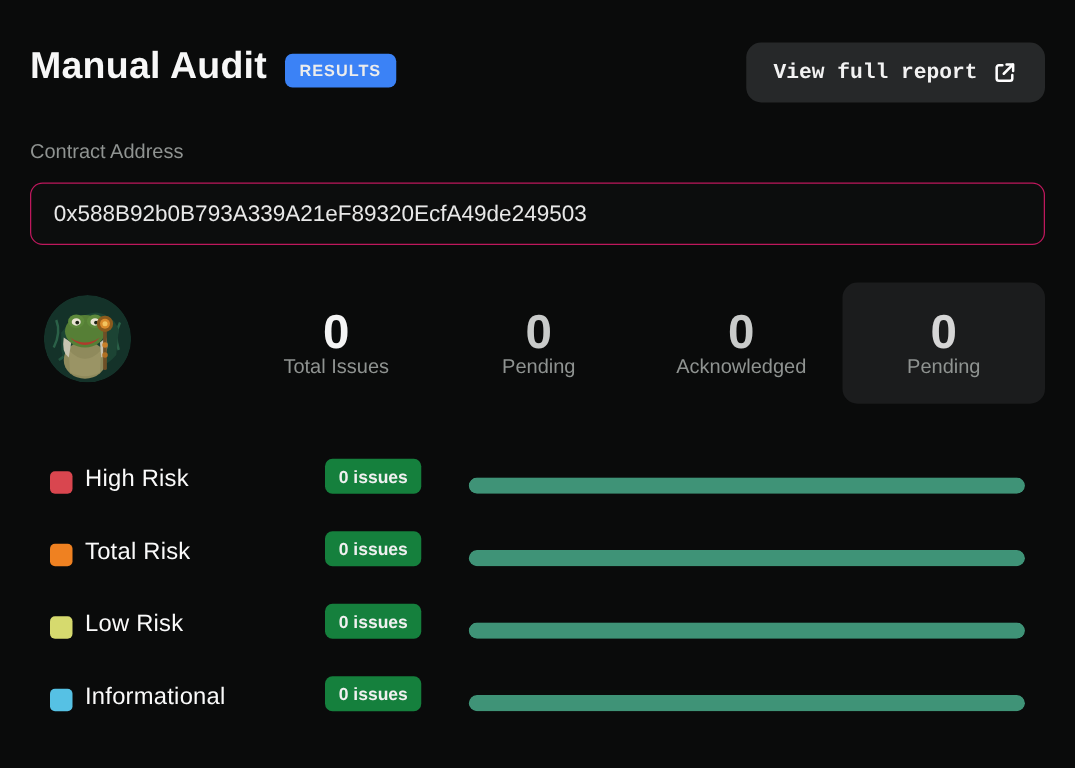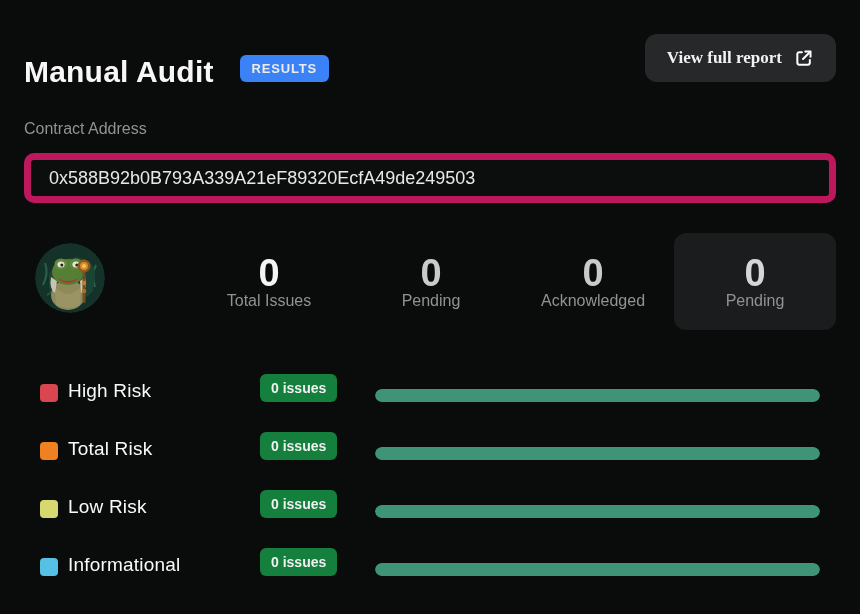--- a/index.html
+++ b/index.html
@@ -9,39 +9,39 @@
     font-family: "Liberation Sans", "DejaVu Sans", sans-serif;
     color: #f2f2f2;
   }
   .page { width: 860px; height: 614px; padding: 0 24px; position: relative; }
 
   
   .header-row {
     display: flex; justify-content: space-between; align-items: flex-start;
     padding-top: 34px;
   }
-  .title-wrap { display: flex; align-items: flex-start; gap: 26px; padding-top: 2px; margin-top: 19px; }
+  .title-wrap { display: flex; align-items: flex-end; gap: 14px; padding-top: 2px; }
   .page-title { font-size: 30px; font-weight: 700; letter-spacing: 0.2px; color: #f7f7f7; }
   .results-badge {
     background: #3b82f6; color: #ececec; font-size: 13px; font-weight: 700;
     letter-spacing: 0.8px; padding: 7px 12px; border-radius: 6px; line-height: 1;
   }
   .view-report-btn {
     display: flex; align-items: center; gap: 12px;
     background: #262829; color: #f2f2f2; border: none; cursor: pointer;
-    font-family: Liberation Serif, serif; font-size: 17px; font-weight: 600;
+    font-family: Liberation Mono, monospace; font-size: 17px; font-weight: 600;
     padding: 13px 22px; border-radius: 12px; height: 48px;
   }
   .view-report-btn svg { display: block; }
 
   
   .contract-label { display: block; margin-top: 31px; font-size: 16px; color: #8f9391; }
   .address-input {
     display: block; width: 100%; margin-top: 15px; height: 50px;
-    background: #0c0d0d; border: 7px solid #be185d; border-radius: 10px;
+    background: #0c0d0d; border: 1px solid #be185d; border-radius: 10px;
     color: #e8e8e8; font-size: 18px; padding: 0 18px;
     font-family: "Liberation Sans", "DejaVu Sans", sans-serif; outline: none;
   }
 
   
   .stats-row { display: flex; align-items: stretch; margin-top: 30px; height: 97px; }
   .avatar { width: 70px; height: 70px; margin-left: 11px; margin-top: 10px; border-radius: 50%; overflow: hidden; flex: none; }
   .stats-cols { display: flex; justify-content: flex-end; flex: 1; }
   .stat { width: 162px; display: flex; flex-direction: column; align-items: center; justify-content: center; border-radius: 12px; }
   .stat .value { font-size: 38px; font-weight: 700; color: #c9cbca; line-height: 1; }

